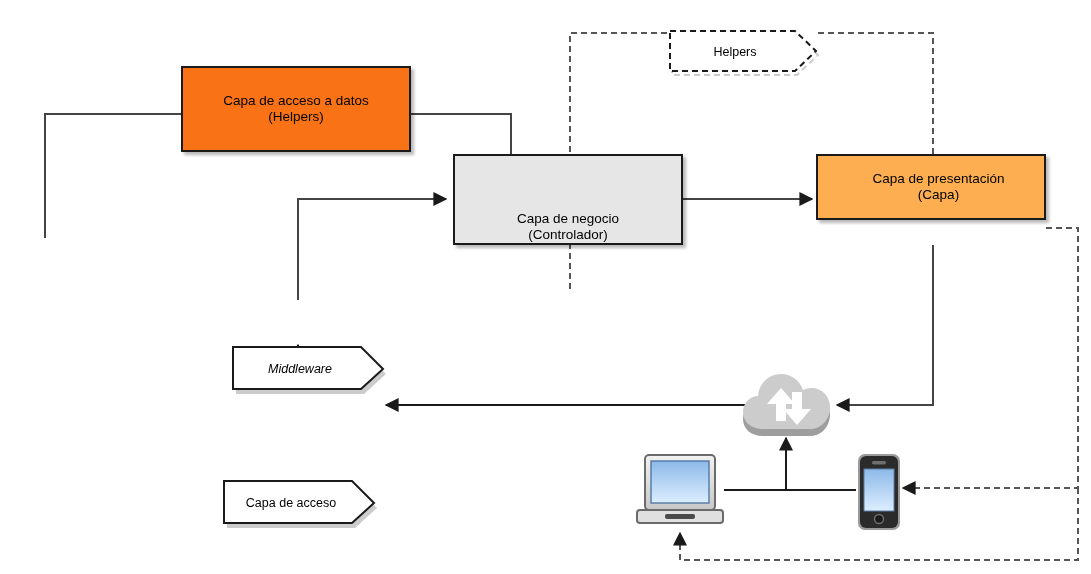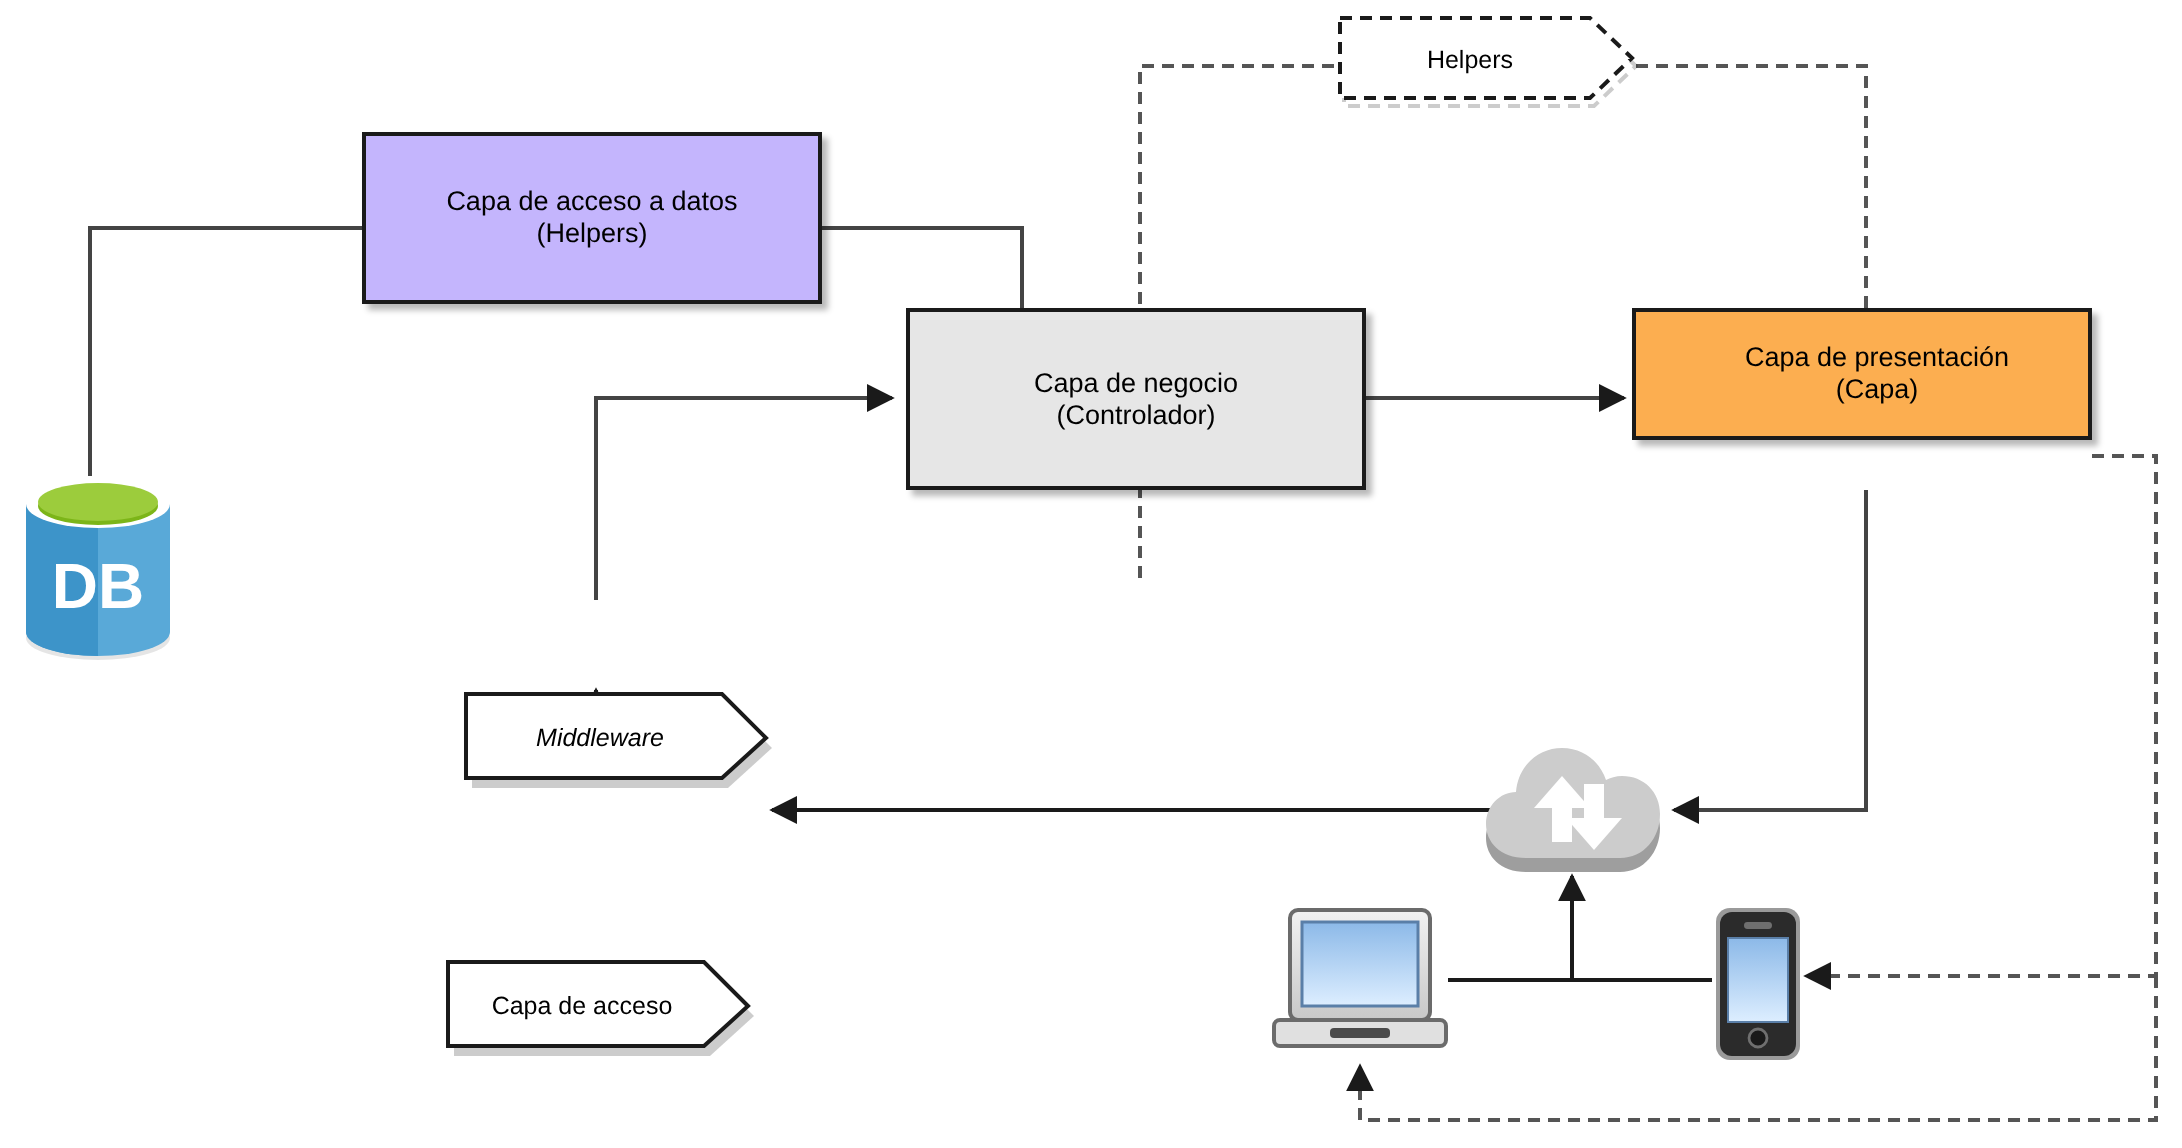--- a/index.html
+++ b/index.html
@@ -56,42 +56,42 @@
 
     <path d="M 786 490 L 786 438" fill="none" stroke="#1a1a1a" stroke-width="2" marker-end="url(#ah)"></path>
 
     <path d="M 724 490 L 856 490" fill="none" stroke="#1a1a1a" stroke-width="2"></path>
 
     <path d="M 1046 228 L 1078 228 L 1078 488 L 903 488" fill="none" stroke="#555" stroke-width="2" stroke-dasharray="6,4" marker-end="url(#ah)"></path>
 
     <path d="M 1078 488 L 1078 560 L 680 560 L 680 533" fill="none" stroke="#555" stroke-width="2" stroke-dasharray="6,4" marker-end="url(#ah)"></path>
   </svg>
 
-  <div class="node boxnode" style="left:181px;top:66px;width:230px;height:86px;background:#c4b5fd;">
+  <div class="node boxnode" style="left:181px;top:66px;width:230px;height:86px;background:#f97316;">
     <div class="lbl">
       <div>Capa de acceso a datos</div>
       <div>(Helpers)</div>
     </div>
   </div>
 
-  <div class="node boxnode" style="left:453px;top:154px;width:230px;height:91px;background:#e6e6e6;">
+  <div class="node boxnode" style="left:453px;top:154px;width:230px;height:91px;background:#e6e6e6;align-items:flex-end;">
     <div class="lbl">
       <div>Capa de negocio</div>
       <div>(Controlador)</div>
     </div>
   </div>
 
   <div class="node boxnode" style="left:816px;top:154px;width:230px;height:66px;background:#fcae50;padding-left:15px;">
     <div class="lbl">
       <div>Capa de presentación</div>
       <div>(Capa)</div>
     </div>
   </div>
 
-  <div class="node penta" style="left:667px;top:6px;width:152px;height:48px;">
+  <div class="node penta" style="left:667px;top:28px;width:152px;height:48px;">
     <svg viewBox="0 0 152 48" preserveAspectRatio="none">
       <polygon points="3,5 128,5 149,25 128,45 3,45" fill="#ffffff" stroke="#1a1a1a" stroke-width="2" stroke-dasharray="6,4" transform="translate(2,2)" opacity="0.22"></polygon>
       <polygon points="3,3 128,3 149,23 128,43 3,43" fill="#ffffff" stroke="#1a1a1a" stroke-width="2" stroke-dasharray="6,4"></polygon>
     </svg>
     <span class="lbl">Helpers</span>
   </div>
 
 
   <div class="node penta" style="left:230px;top:296px;width:156px;height:50px;font-style:italic;">
     <svg viewBox="0 0 156 50" preserveAspectRatio="none">
@@ -102,31 +102,20 @@
   </div>
 
   <div class="node penta" style="left:221px;top:380px;width:156px;height:50px;">
     <svg viewBox="0 0 156 50" preserveAspectRatio="none">
       <polygon points="3,5 131,5 153,27 131,47 3,47" fill="#000" transform="translate(3,3)" opacity="0.20"></polygon>
       <polygon points="3,3 131,3 153,25 131,45 3,45" fill="#ffffff" stroke="#1a1a1a" stroke-width="2"></polygon>
     </svg>
     <span class="lbl">Capa de acceso</span>
   </div>
 
-  <div class="iconnode" style="left:10px;top:236px;width:78px;height:96px;">
-    <svg width="78" height="96" viewBox="0 0 78 96" xmlns="http://www.w3.org/2000/svg">
-      <ellipse cx="39" cy="83" rx="36" ry="11" fill="#000" opacity="0.10"></ellipse>
-      <path d="M3 16 L3 80 A36 12 0 0 0 75 80 L75 16 Z" fill="#59a9d8"></path>
-      <path d="M3 16 L3 80 A36 12 0 0 0 39 92 L39 16 Z" fill="#3d94c9"></path>
-      <ellipse cx="39" cy="16" rx="36" ry="12" fill="#ffffff"></ellipse>
-      <ellipse cx="39" cy="17" rx="30" ry="9.5" fill="#7cb518"></ellipse>
-      <ellipse cx="39" cy="15" rx="30" ry="9.5" fill="#9ccc3c"></ellipse>
-      <text class="dbtext" x="39" y="68" text-anchor="middle" font-size="32" fill="#ffffff">DB</text>
-    </svg>
-  </div>
 
   <div class="iconnode" style="left:739px;top:371px;width:96px;height:68px;">
     <svg width="96" height="68" viewBox="0 0 96 68" xmlns="http://www.w3.org/2000/svg">
       <path d="M24 62 C11 62 4 54 4 45 C4 36 11 29 19 29 C20 16 30 7 42 7
                C53 7 61 14 64 23 C66 22 69 21 72 21 C83 21 91 29 91 40
                C91 52 83 62 71 62 Z" fill="#9e9e9e" transform="translate(0,3)"></path>
       <path d="M24 58 C11 58 4 50 4 41 C4 32 11 25 19 25 C20 12 30 3 42 3
                C53 3 61 10 64 19 C66 18 69 17 72 17 C83 17 91 25 91 36
                C91 48 83 58 71 58 Z" fill="#cccccc"></path>
       <polygon points="37,50 37,33 28,33 42,17 56,33 47,33 47,50" fill="#ffffff"></polygon>

